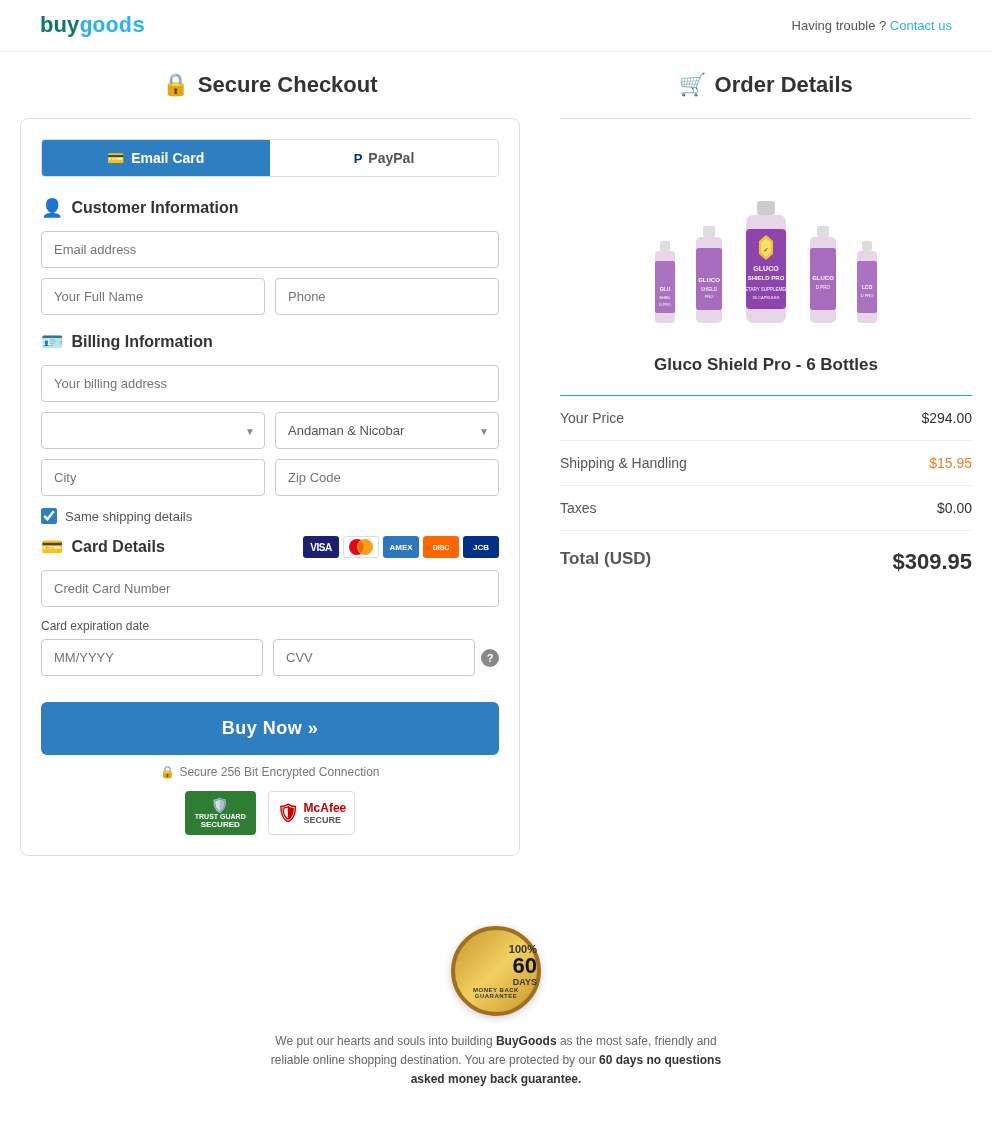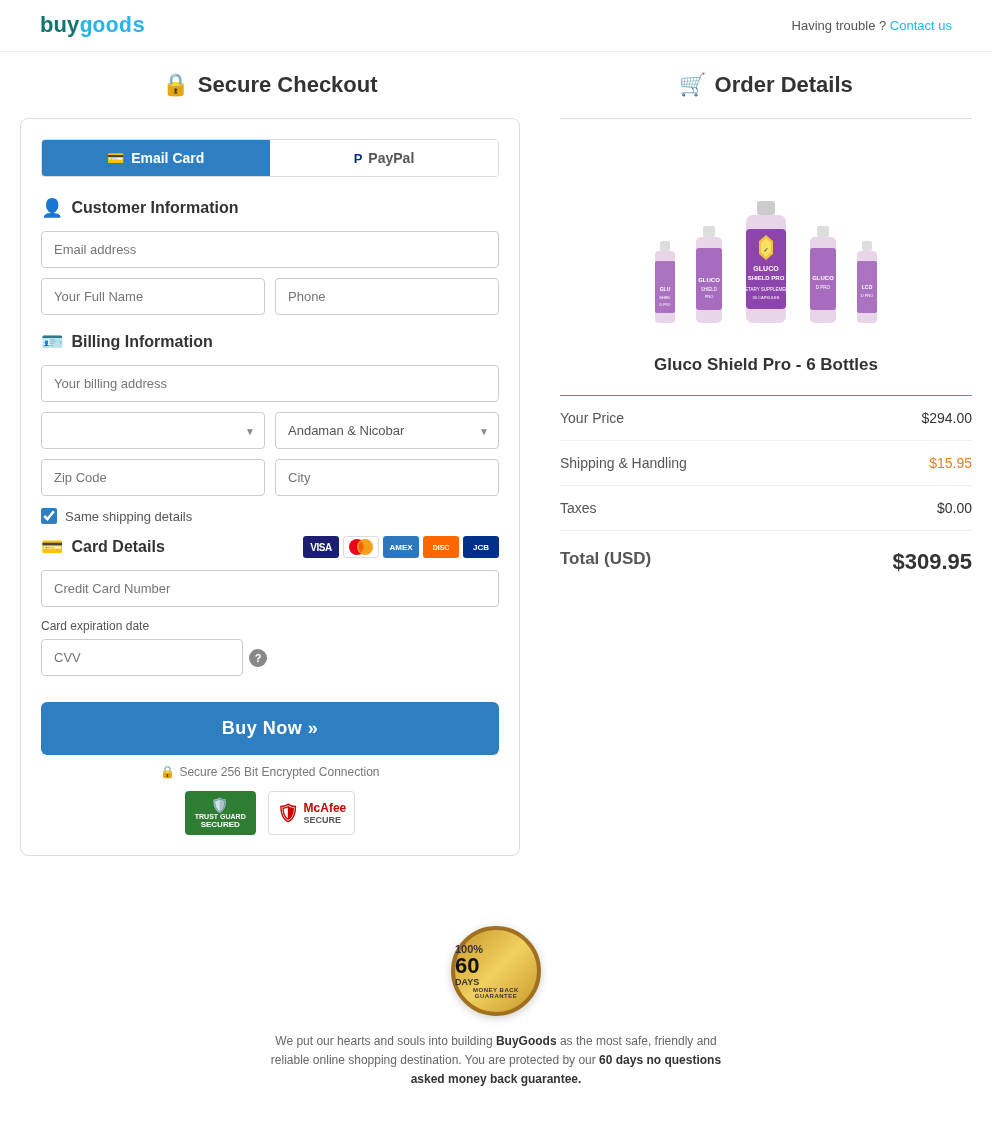--- a/index.html
+++ b/index.html
@@ -344,21 +344,21 @@
       position: relative;
     }
     .money-back-circle {
       width: 90px;
       height: 90px;
       border-radius: 50%;
       background: linear-gradient(135deg, #c8972a, #f0d060, #c8972a);
       border: 4px solid #a07020;
       display: flex;
       flex-direction: column;
-      align-items: flex-start;
+      align-items: flex-end;
       justify-content: center;
       color: #000;
       box-shadow: 0 2px 8px rgba(0,0,0,0.2);
     }
     .money-back-circle .percent { font-size: 11px; font-weight: bold; color: #333; }
     .money-back-circle .days { font-size: 22px; font-weight: 900; color: #111; line-height: 1; }
     .money-back-circle .days-label { font-size: 9px; font-weight: bold; color: #333; }
     .money-back-circle .guarantee { font-size: 7px; font-weight: bold; color: #333; letter-spacing: 0.5px; }
 
     .footer-text {
@@ -435,22 +435,22 @@
           </select>
         </div>
         <div class="select-wrapper">
           <select>
             <option value="AN">Andaman &amp; Nicobar</option>
             <option value="AP">Andhra Pradesh</option>
           </select>
         </div>
       </div>
       <div class="form-row">
+        <input type="text" class="form-input" placeholder="City" style="">
         <input type="text" class="form-input" placeholder="Zip Code" style="">
-        <input type="text" class="form-input" placeholder="City" style="">
       </div>
 
       
       <div class="checkbox-row">
         <input type="checkbox" id="same-shipping" checked="" style="">
         <label for="same-shipping">Same shipping details</label>
       </div>
 
       
       <div class="card-details-header">
@@ -474,20 +474,21 @@
       </div>
 
       <div class="form-row">
         <input type="text" class="form-input full" placeholder="Credit Card Number" style="">
       </div>
 
       <div style="margin-bottom:6px;">
         <span style="font-size:12px;color:#555;">Card expiration date</span>
       </div>
       <div class="form-row">
+        <input type="text" class="form-input" placeholder="MM/YYYY" style="">
         <div class="cvv-help">
           <input type="text" class="form-input" placeholder="CVV" style="">
           <div class="cvv-help-icon">?</div>
         </div>
       </div>
 
       <button class="buy-now-btn">Buy Now »</button>
 
       <div class="security-text">
         <span class="lock-icon">🔒</span>

